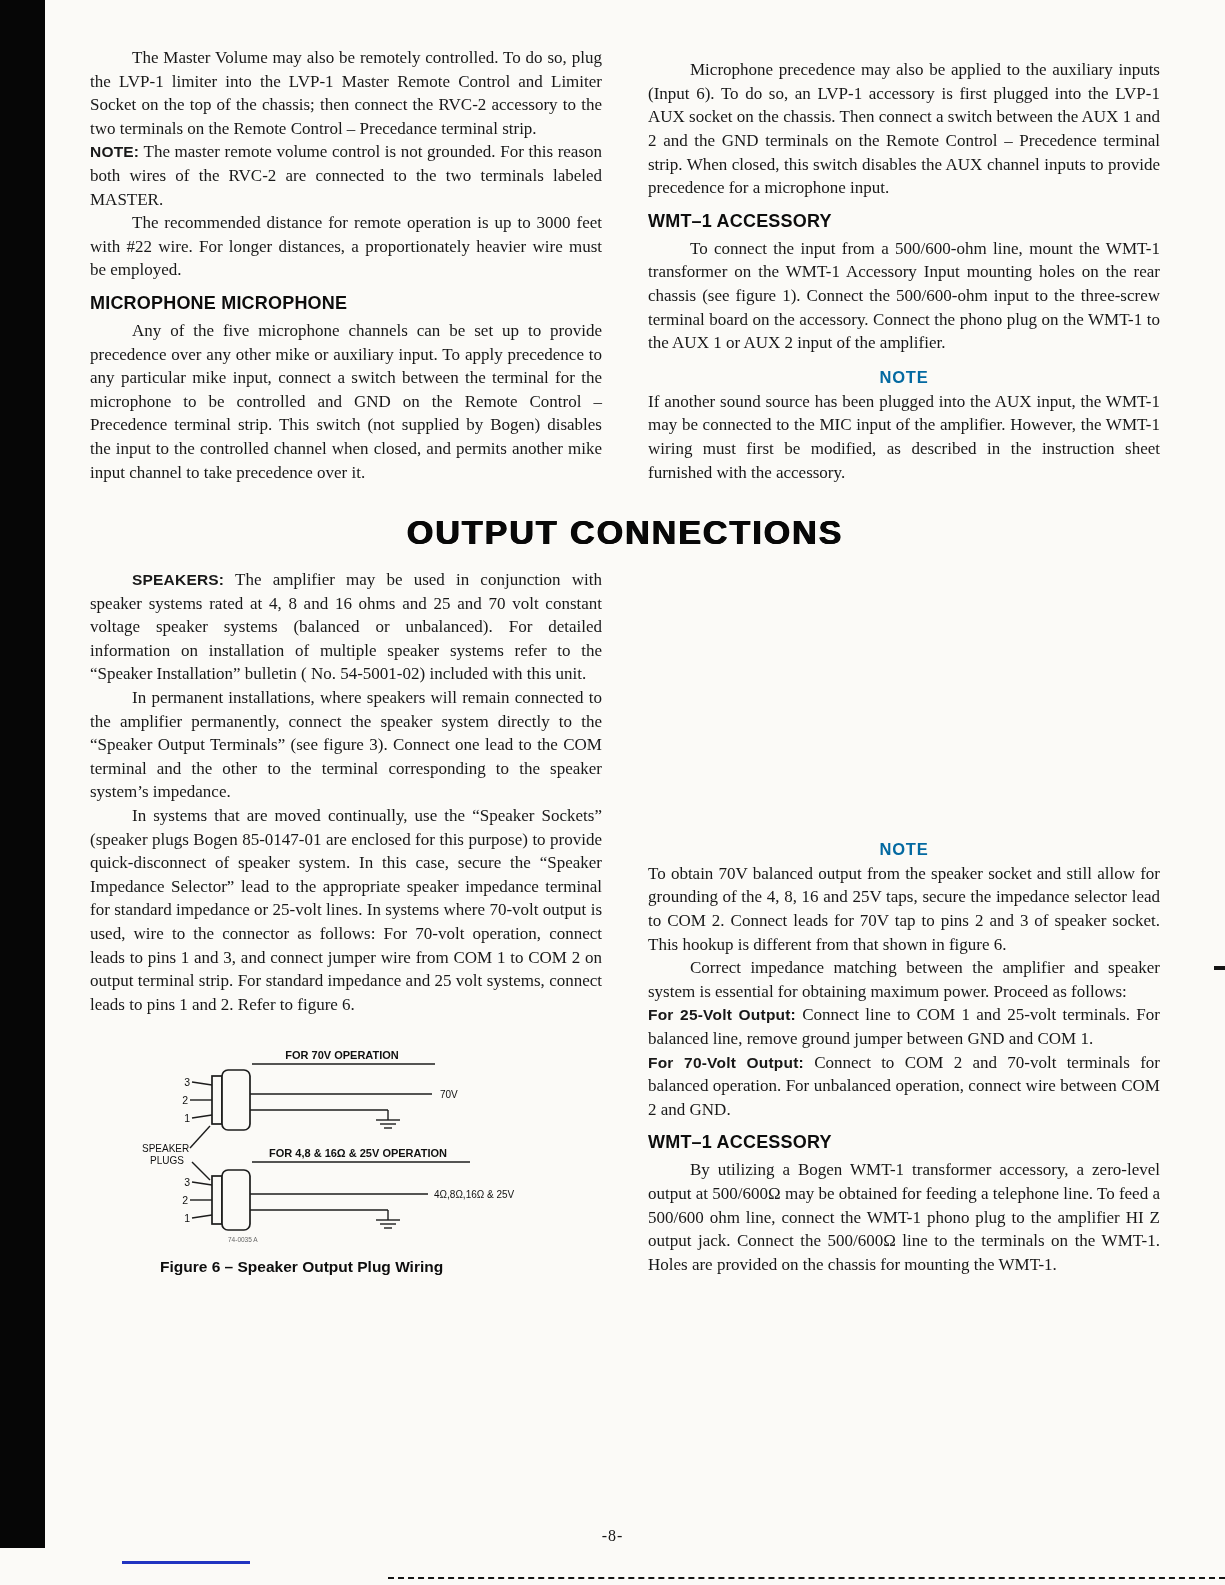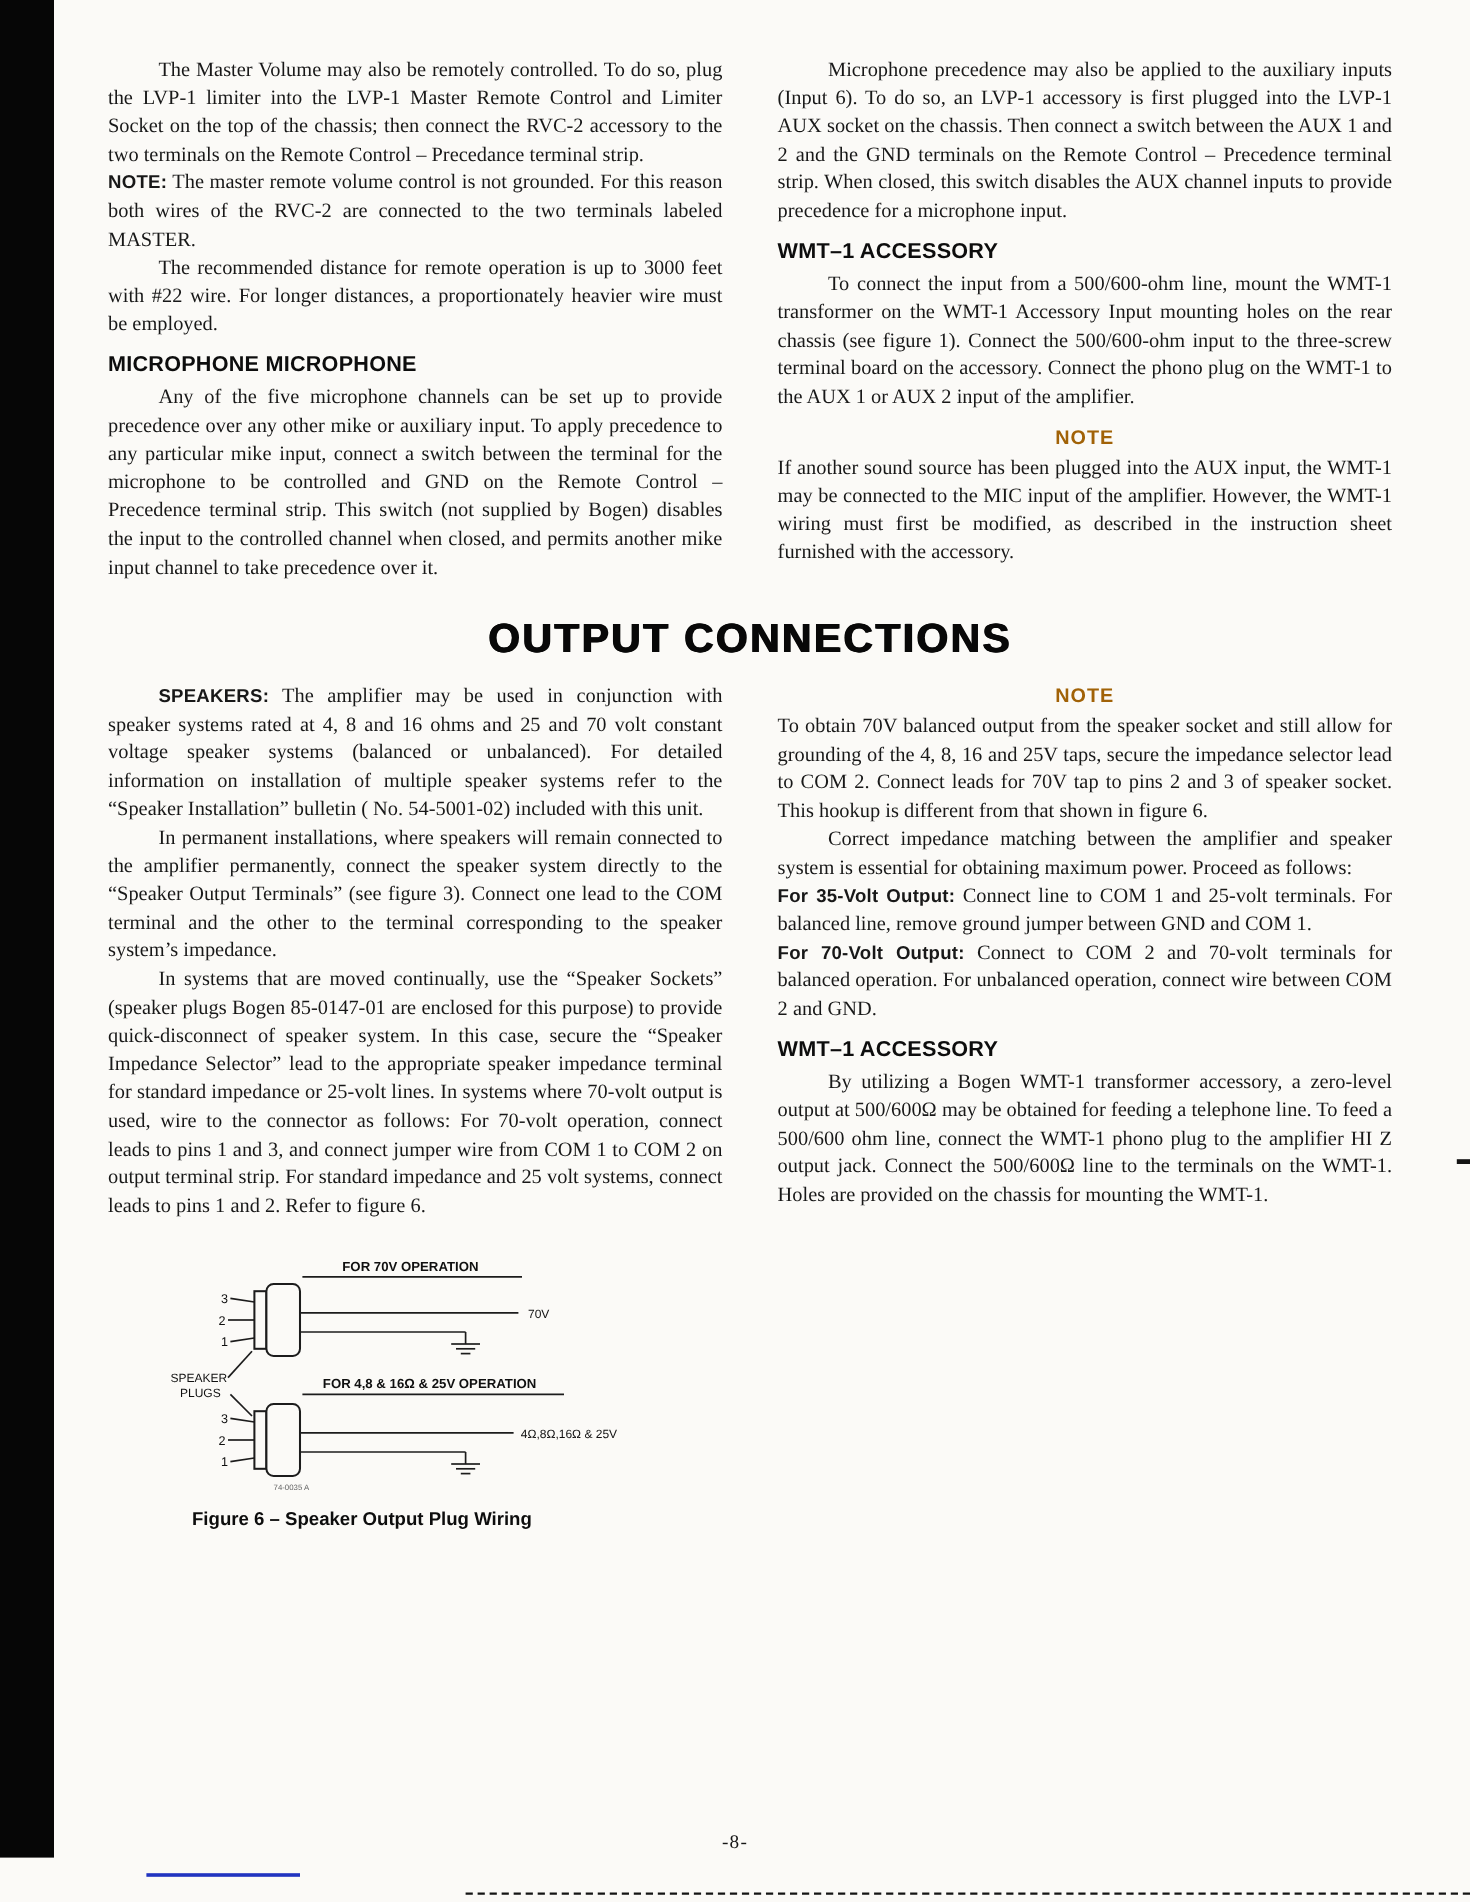--- a/index.html
+++ b/index.html
@@ -3,38 +3,38 @@
 <meta charset="utf-8">
 <style>
   * { box-sizing: border-box; }
   html, body { margin:0; padding:0; background:#cfcfcf; }
   .page {
     position:relative; width:1225px; height:1585px;
     background:#fbfaf7; overflow:hidden; color:#171717;
   }
   .scan-bar { position:absolute; left:0; top:0; width:45px; height:1548px; background:#060606; }
   .content { position:absolute; left:90px; top:46px; width:1070px; }
-  .cols { display:flex; gap:46px; align-items:flex-start; }
+  .cols { display:flex; gap:46px; align-items:flex-end; }
   .col { flex:1 1 0; min-width:0; }
 
   p.body {
     margin:0; font:17px/23.6px "Liberation Serif", serif;
     text-align:justify; color:#181818;
   }
   .indent { text-indent:42px; }
   .note-lead, .lead { font:700 15.5px "Liberation Sans", sans-serif; letter-spacing:0.2px; }
   .u { }
 
   h3.subhead {
     margin:10px 0 5px; font:700 18px/22px "Liberation Sans", sans-serif;
     letter-spacing:0.2px; color:#0d0d0d;
   }
   .note-center {
     margin:12px 0 3px; text-align:center;
-    font:700 16.5px/20px "Liberation Sans", sans-serif; letter-spacing:0.8px; color:#a16207;
+    font:700 16.5px/20px "Liberation Sans", sans-serif; letter-spacing:0.8px; color:#0369a1;
   }
   .note-italic { font-style:italic; margin:2px 8px 0 14px; }
 
   h1.section-heading {
     margin:28px 0 16px; text-align:center;
     font:700 34px/40px "Liberation Sans", sans-serif;
     letter-spacing:2px; color:#080808;
     text-shadow:0.8px 0 0 #080808, -0.4px 0 0 #080808;
   }
 
@@ -154,21 +154,21 @@
           <div class="fig-caption">Figure 6 – Speaker Output Plug Wiring</div>
         </div>
       </div>
 
       <div class="col">
         <div class="note-center" style="margin-top:2px;">NOTE</div>
         <p class="body note-italic">To obtain 70V balanced output from the speaker socket and still allow for grounding of the 4, 8, 16 and 25V taps, secure the impedance selector lead to COM 2. Connect leads for 70V tap to pins 2 and 3 of speaker socket. This hookup is different from that shown in figure 6.</p>
 
         <p class="body indent mt30">Correct impedance matching between the amplifier and speaker system is essential for obtaining maximum power. Proceed as follows:</p>
 
-        <p class="body mt24"><span class="lead">For 35-Volt Output:</span><span> Connect line to COM 1 and 25-volt terminals. For balanced line, remove ground jumper between GND and COM 1.</span></p>
+        <p class="body mt24"><span class="lead">For 25-Volt Output:</span><span> Connect line to COM 1 and 25-volt terminals. For balanced line, remove ground jumper between GND and COM 1.</span></p>
 
         <p class="body mt24"><span class="lead">For 70-Volt Output:</span><span> Connect to COM 2 and 70-volt terminals for balanced operation. For unbalanced operation, connect wire between COM 2 and GND.</span></p>
 
         <h3 class="subhead mt42">WMT–1 ACCESSORY</h3>
         <p class="body indent">By utilizing a Bogen WMT-1 transformer accessory, a zero-level output at 500/600Ω may be obtained for feeding a telephone line. To feed a 500/600 ohm line, connect the WMT-1 phono plug to the amplifier HI Z output jack. Connect the 500/600Ω line to the terminals on the WMT-1. Holes are provided on the chassis for mounting the WMT-1.</p>
 
       </div>
     </div>
   </div>
 

